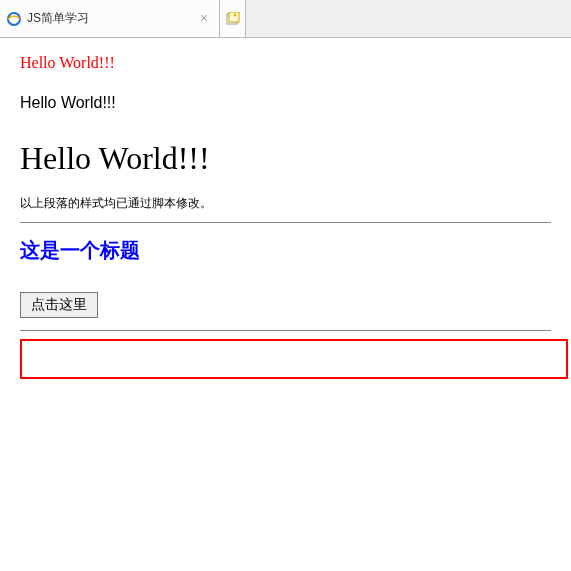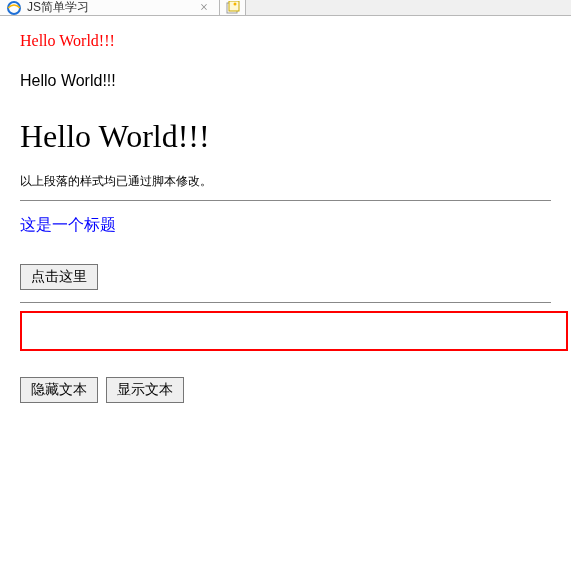--- a/index.html
+++ b/index.html
@@ -4,21 +4,21 @@
   <style>
     * { margin: 0; padding: 0; box-sizing: border-box; }
     body {
       font-family: "Times New Roman", serif;
       width: 571px;
       height: 571px;
       background: #ffffff;
       overflow: hidden;
     }
     .tab-bar {
-      height: 16px;
+      height: 38px;
       background: #f0f0f0;
       border-bottom: 1px solid #b8b8b8;
       display: flex;
       align-items: stretch;
     }
     .tab {
       display: flex;
       align-items: center;
       background: #fcfcfc;
       border-right: 1px solid #b8b8b8;
@@ -80,22 +80,22 @@
       font-size: 12px;
       margin: 18px 0 10px 0;
     }
     hr {
       border: none;
       border-top: 1px solid #888;
       margin: 8px 0;
     }
     .blue-heading {
       color: #0000ff;
-      font-size: 16px;
-      font-weight: normal;
+      font-size: 20px;
+      font-weight: bold;
       font-family: "SimSun", "Microsoft YaHei", serif;
       margin: 14px 0 12px 0;
     }
     .btn {
       font-family: "SimSun", "Microsoft YaHei", sans-serif;
       font-size: 14px;
       padding: 3px 10px;
       background: #efefef;
       border: 1px solid #767676;
       cursor: pointer;
@@ -135,17 +135,13 @@
 <div class="content">
   <p class="p1">Hello World!!!</p>
   <p class="p2">Hello World!!!</p>
   <h1 class="h-big">Hello World!!!</h1>
   <p class="desc">以上段落的样式均已通过脚本修改。</p>
   <hr>
   <h2 class="blue-heading">这是一个标题</h2>
   <button class="btn">点击这里</button>
   <hr>
   <div class="red-box"></div>
-  <div class="btn-row">
-    <button class="btn">隐藏文本</button>
-    <button class="btn">显示文本</button>
-  </div>
 </div>
 
 </body></html>

